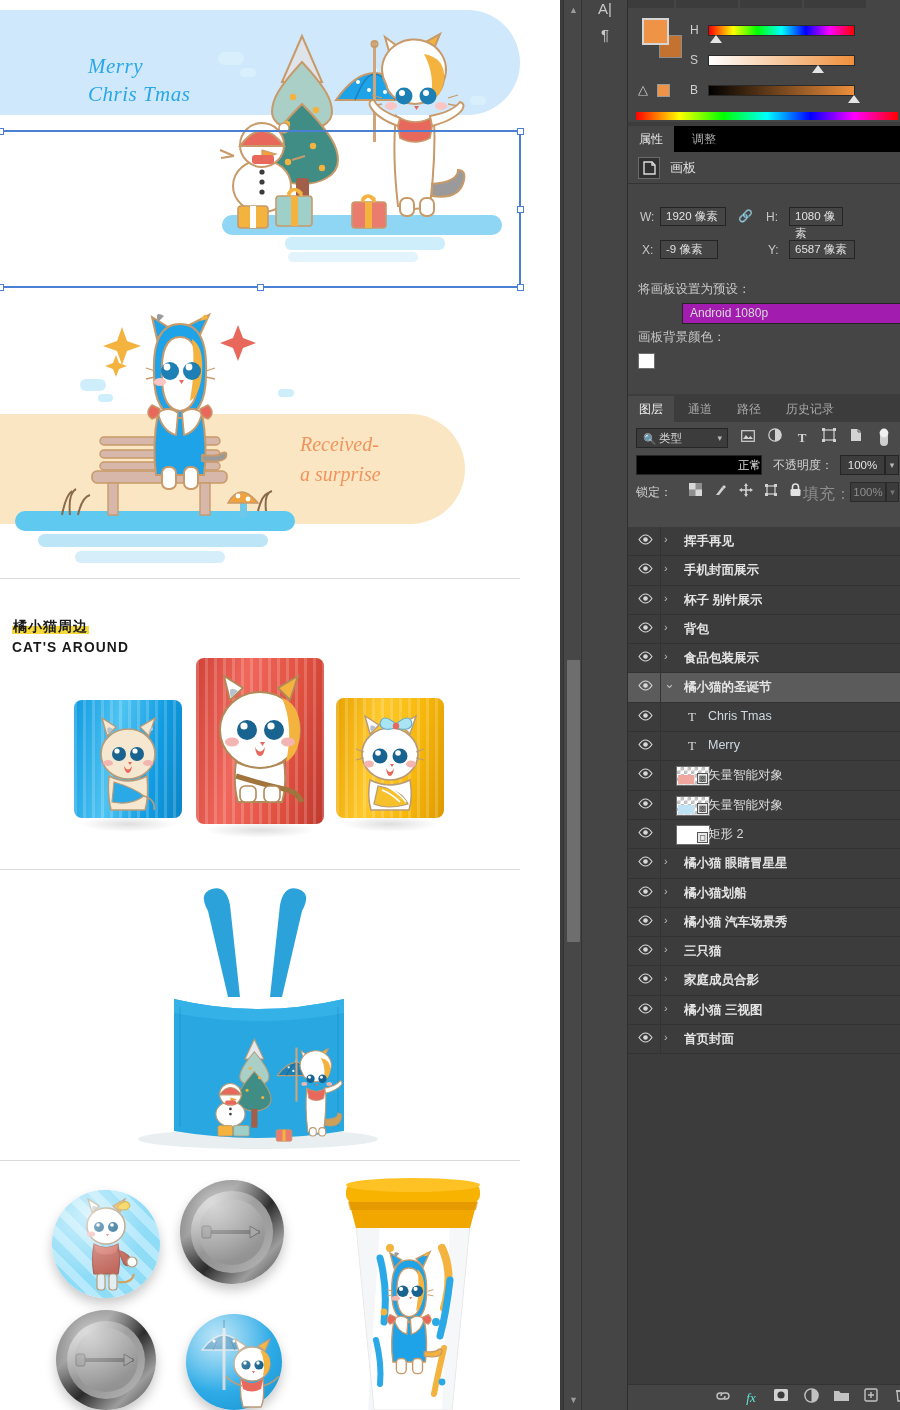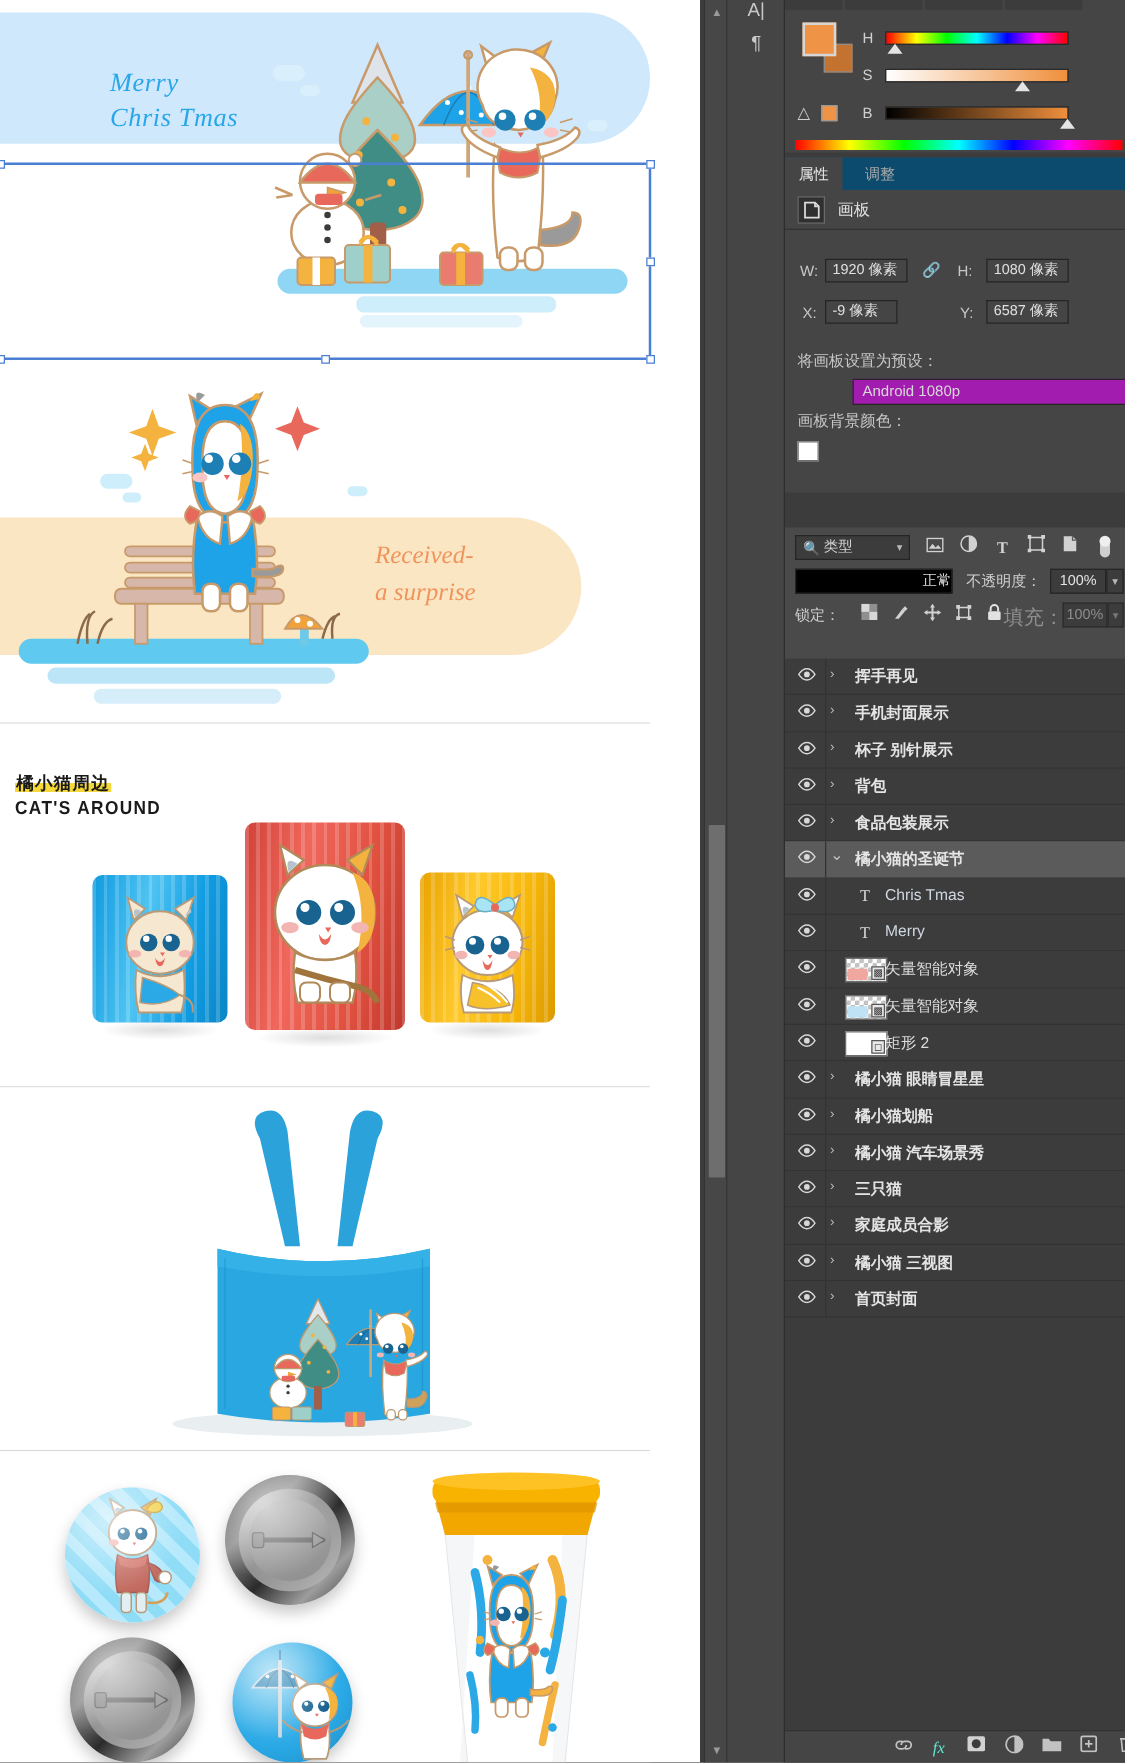--- a/index.html
+++ b/index.html
@@ -142,21 +142,21 @@
     border-left:6px solid transparent; border-right:6px solid transparent;
     border-bottom:8px solid #e4e4e4;
   }
   .spectrum {
     position:absolute; left:8px; bottom:2px; width:262px; height:8px;
     background: linear-gradient(90deg,#f00,#ff0,#0f0,#0ff,#00f,#f0f,#f00);
   }
 
   
   .prop-panel { position:absolute; left:0; top:126px; width:272px; height:268px; background:#454545; }
-  .tabbar { position:absolute; left:0; top:0; width:272px; height:26px; background:#0c4a6e; }
+  .tabbar { position:absolute; left:0; top:0; width:272px; height:26px; background:#000000; }
   .tabbar .tab {
     position:absolute; top:0; height:26px; line-height:26px; padding:0 11px;
     font-size:12px; color:#a8a8a8;
   }
   .tabbar .tab.active { background:#454545; color:#e6e6e6; }
   .prop-head {
     position:absolute; left:0; top:26px; width:272px; height:32px;
     border-bottom:1px solid #333;
   }
   .prop-head .ico {
@@ -750,37 +750,43 @@
             <path d="M13 4 L13 7 L16 7" fill="none" stroke="#dcdcdc" stroke-width="1.4"></path>
           </svg>
         </div>
         <div class="ttl">画板</div>
       </div>
 
       <div class="fld-lbl" style="left:12px;top:84px;">W:</div>
       <div class="fld" style="left:32px;top:81px;width:66px;">1920 像素</div>
       <div class="link-ico" style="left:110px;top:83px;">🔗</div>
       <div class="fld-lbl" style="left:138px;top:84px;">H:</div>
-      <div class="fld" style="left:161px;top:81px;width:66px;">1080 像素</div>
+      <div class="fld" style="left:161px;top:81px;width:54px;">1080 像素</div>
 
       <div class="fld-lbl" style="left:14px;top:117px;">X:</div>
       <div class="fld" style="left:32px;top:114px;width:58px;">-9 像素</div>
       <div class="fld-lbl" style="left:140px;top:117px;">Y:</div>
       <div class="fld" style="left:161px;top:114px;width:66px;">6587 像素</div>
 
       <div class="fld-lbl" style="left:10px;top:155px;font-size:12.5px;">将画板设置为预设：</div>
       <div class="sel-box" style="left:10px;top:177px;width:262px;">
         <span>Android 1080p</span>
         <span class="car">▾</span>
       </div>
       <div class="fld-lbl" style="left:10px;top:203px;font-size:12.5px;">画板背景颜色：</div>
       <div class="bg-sw" style="left:10px;top:227px;"></div>
     </div>
 
     <div class="layers-panel">
+      <div class="lp-tabs">
+        <div class="tab active" style="left:0;">图层</div>
+        <div class="tab" style="left:49px;">通道</div>
+        <div class="tab" style="left:98px;">路径</div>
+        <div class="tab" style="left:147px;">历史记录</div>
+      </div>
 
       <div class="lp-ctrls">
         <div class="filter-box">
           <span class="mag">🔍</span>
           <span class="txt">类型</span>
           <span class="car">▾</span>
         </div>
         <div class="fico" style="left:110px;">
           <svg width="14" height="12" viewBox="0 0 14 12">
               <rect x=".7" y=".7" width="12.6" height="10.6" fill="none" stroke="#d2d2d2" stroke-width="1.2"></rect>

